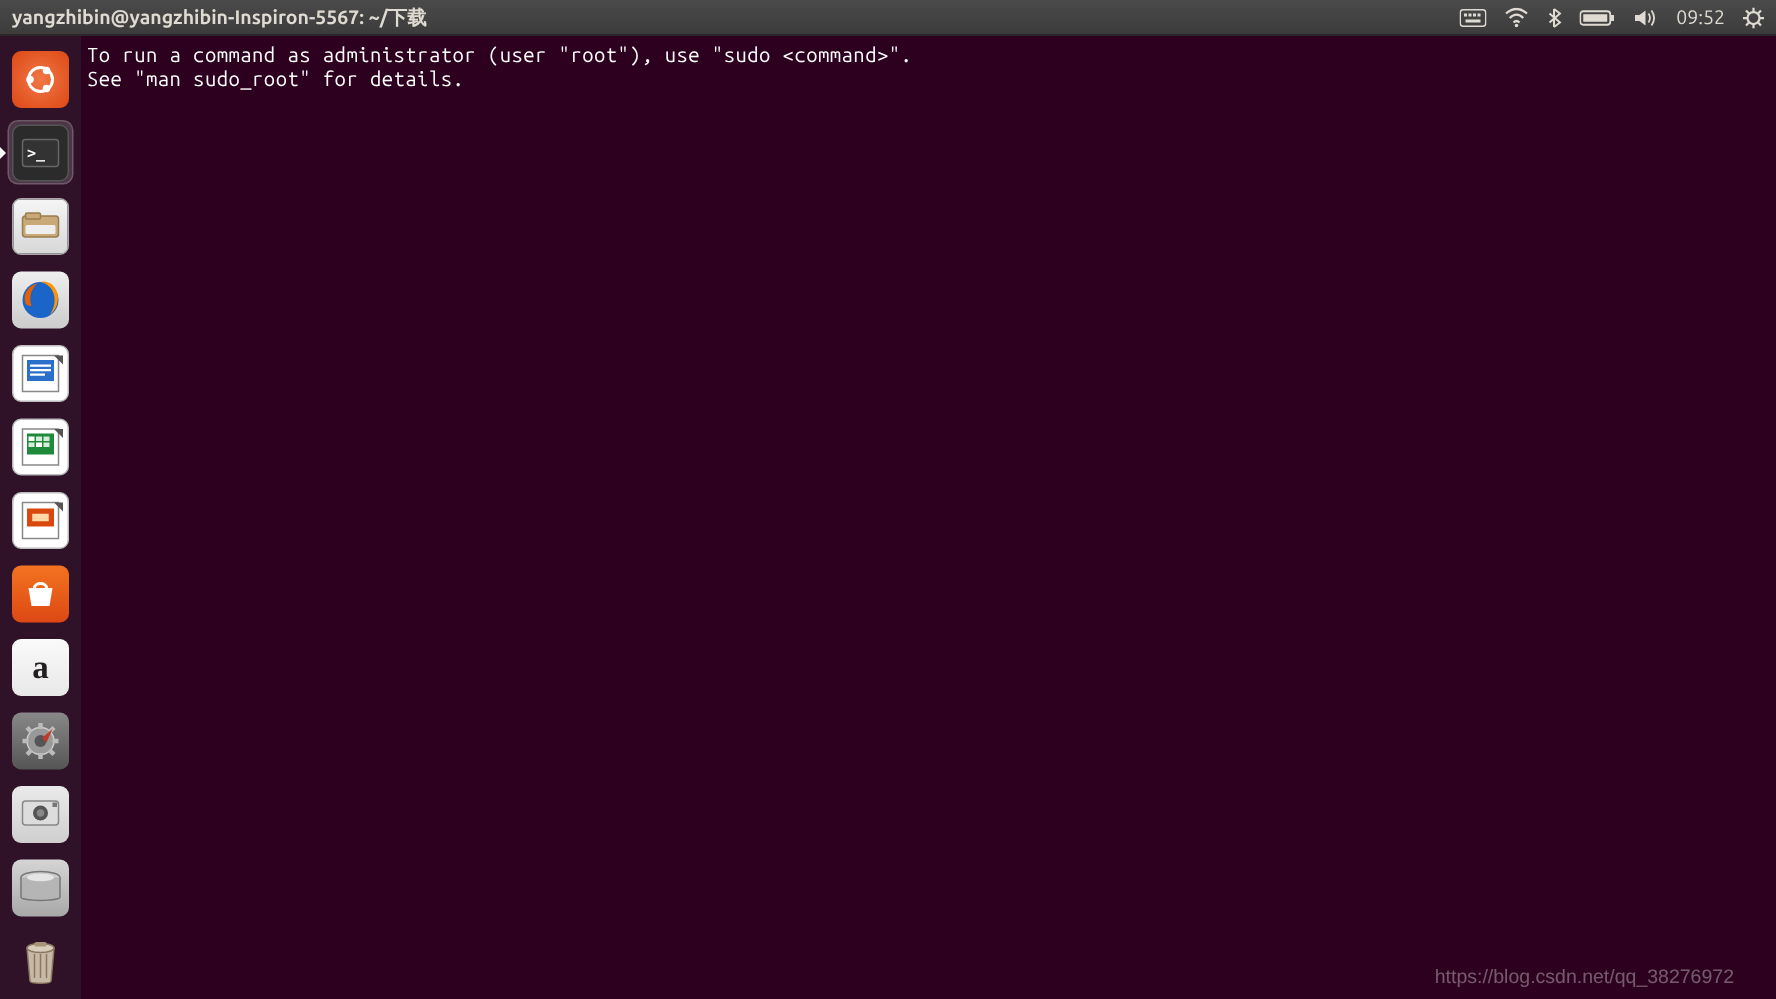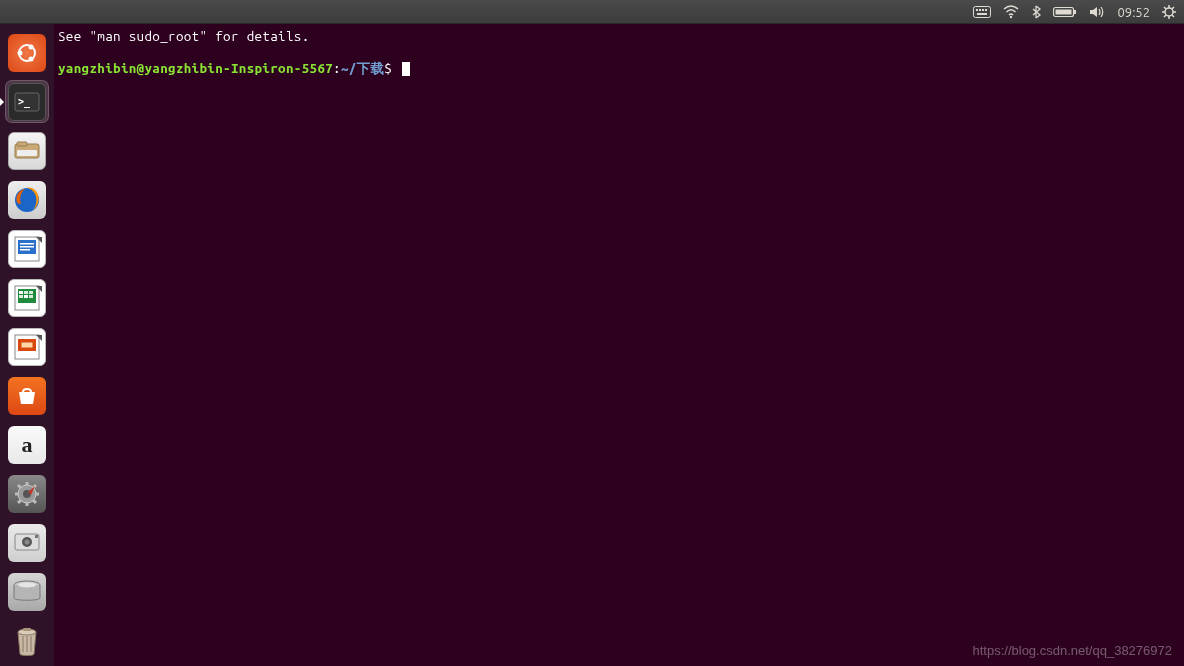--- a/index.html
+++ b/index.html
@@ -112,41 +112,42 @@
     .cursor {
       display: inline-block;
       width: 8px;
       height: 14px;
       background: #ffffff;
       vertical-align: text-bottom;
       margin-left: 2px;
     }
     .watermark {
       position: absolute;
-      right: 12px;
+      right: 28px;
       bottom: 8px;
       color: rgba(255,255,255,0.35);
       font-size: 13px;
       font-family: sans-serif;
     }
     .icon-tile {
       width: 38px;
       height: 38px;
       border-radius: 6px;
       display: flex;
       align-items: center;
       justify-content: center;
       font-size: 20px;
       font-weight: bold;
     }
   </style>
 </head>
 <body>
 
 <div class="topbar">
+  <span class="topbar-title">yangzhibin@yangzhibin-Inspiron-5567: ~/下载</span>
   <span class="topbar-spacer"></span>
   <span class="indicator">
     <svg width="18" height="12" viewBox="0 0 18 12">
         <rect x="0.5" y="0.5" width="17" height="11" rx="2" fill="none" stroke="#dfdbd2" stroke-width="1"></rect>
         <rect x="3" y="3" width="2" height="2" fill="#dfdbd2"></rect>
         <rect x="6" y="3" width="2" height="2" fill="#dfdbd2"></rect>
         <rect x="9" y="3" width="2" height="2" fill="#dfdbd2"></rect>
         <rect x="12" y="3" width="2" height="2" fill="#dfdbd2"></rect>
         <rect x="4" y="7" width="10" height="2" fill="#dfdbd2"></rect>
       </svg>
@@ -311,18 +312,18 @@
           <rect x="11" y="4" width="8" height="3" rx="1" fill="#a89478"></rect>
           <line x1="11" y1="12" x2="11" y2="28" stroke="#8a7760"></line>
           <line x1="15" y1="12" x2="15" y2="28" stroke="#8a7760"></line>
           <line x1="19" y1="12" x2="19" y2="28" stroke="#8a7760"></line>
         </svg>
     </div>
   </div>
 </div>
 
 <div class="terminal-area">
+  <div class="term-line">To run a command as administrator (user "root"), use "sudo &lt;command&gt;".</div>
   <div class="term-line">See "man sudo_root" for details.</div>
   <div class="term-line">&nbsp;</div>
-  <div class="term-line"><span class="prompt-user">yangzhibin@yangzhibin-Inspiron-5567</span><span>:</span><span class="prompt-path">~/下载</span><span class="prompt-dollar">$ </span><span class="cursor"></span></div>
 </div>
 
 <div class="watermark">https://blog.csdn.net/qq_38276972</div>
 
 </body></html>

